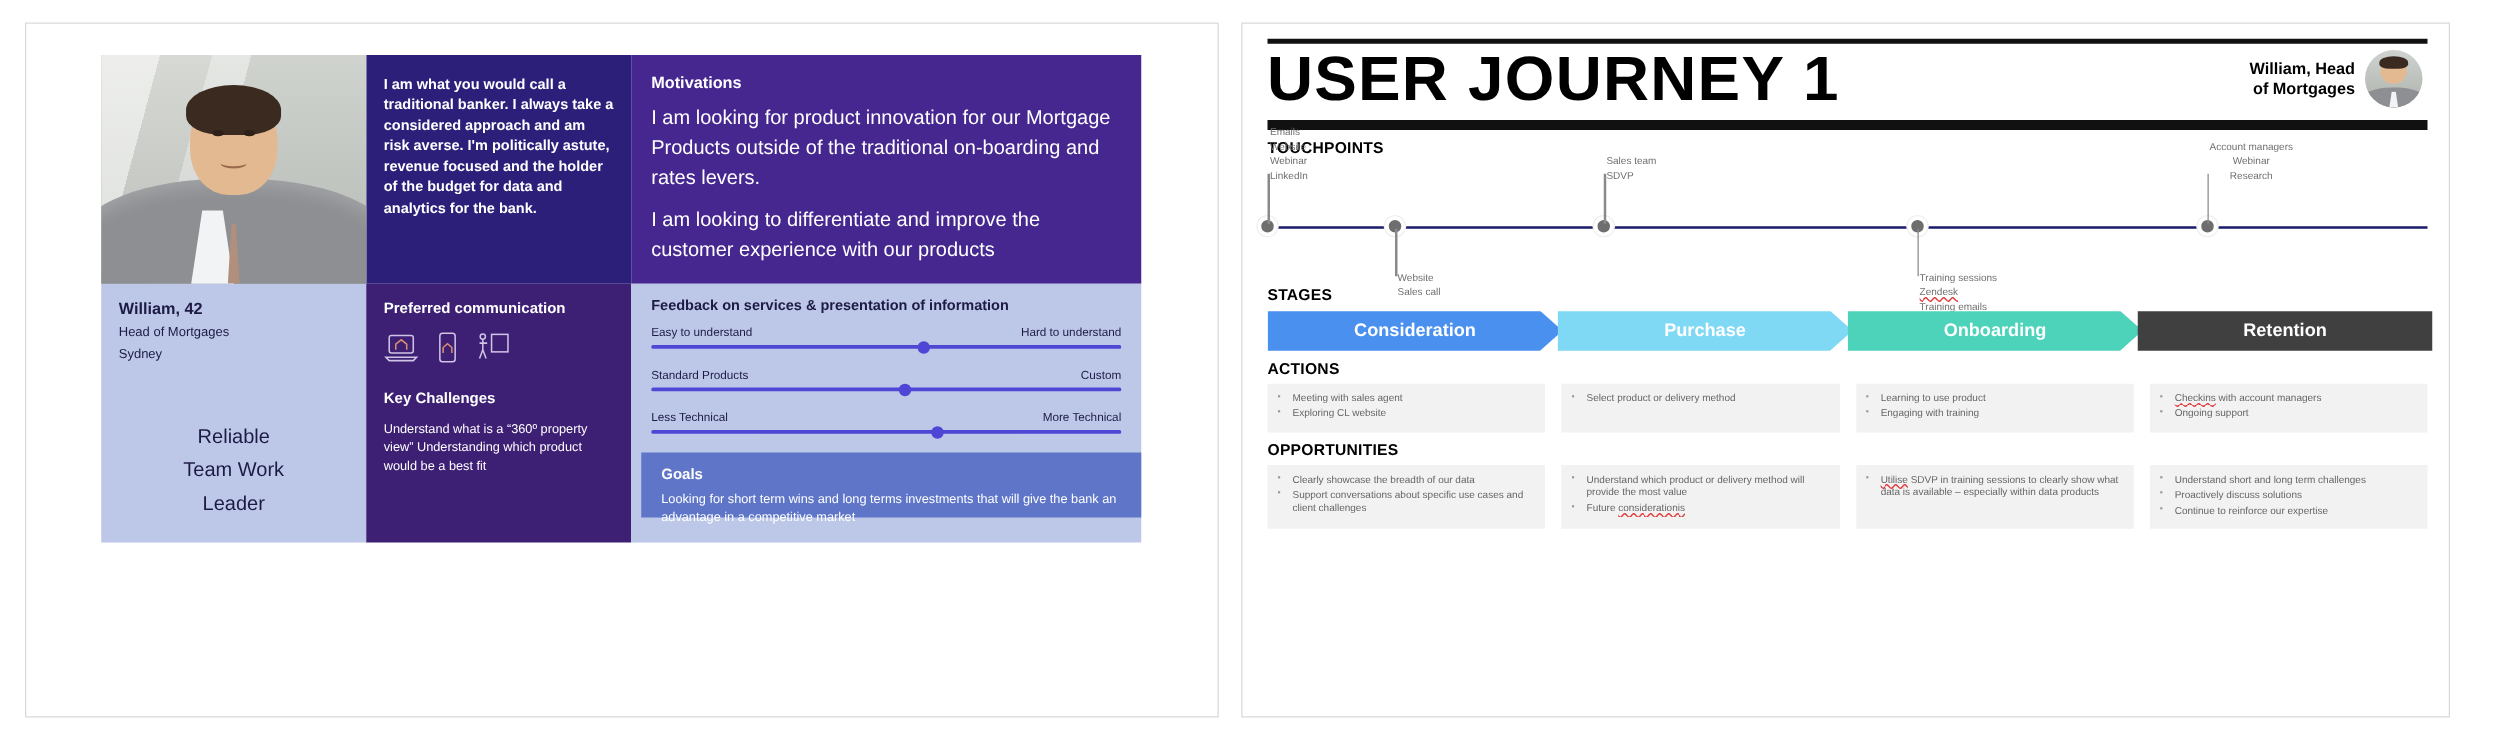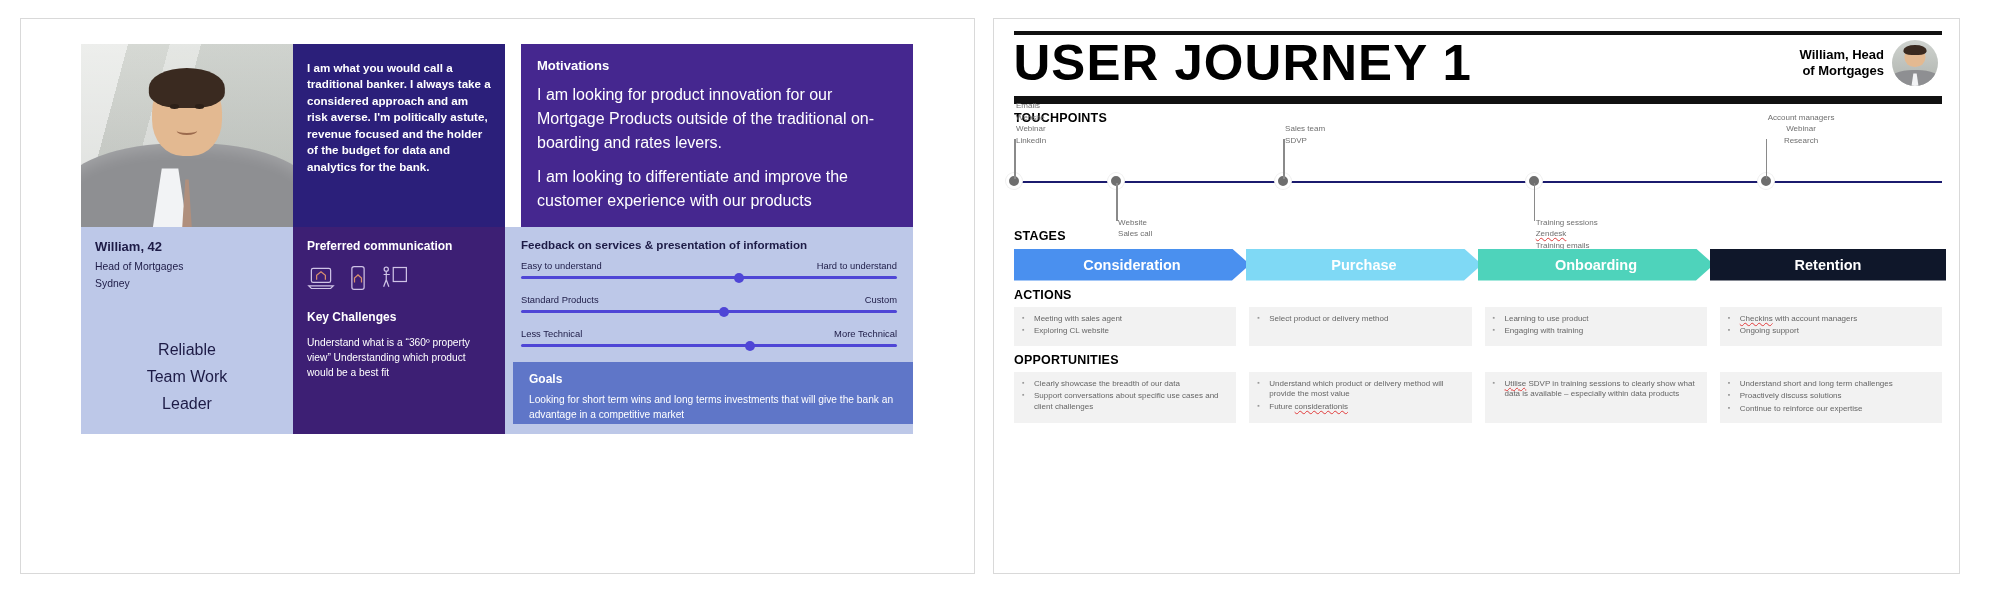--- a/index.html
+++ b/index.html
@@ -77,21 +77,20 @@
     background: #2b1f7a;
     color: #fff;
     padding: 16px 14px 10px 14px;
     font-size: 11.6px; line-height: 1.42; font-weight: 600;
   }
   .motiv-cell {
     grid-column: 3; grid-row: 1;
     background: #45278f;
     color: #fff;
     padding: 14px 16px;
-    margin-left: 16px;
   }
   .motiv-cell h3 { font-size: 13px; font-weight: 700; margin-bottom: 10px; }
   .motiv-cell p { font-size: 16px; line-height: 1.5; margin-bottom: 10px; }
 
   .name-cell {
     grid-column: 1; grid-row: 2;
     background: #bdc8e8; color: #1d1b46;
     padding: 12px 14px;
     display: flex; flex-direction: column;
   }
@@ -117,21 +116,21 @@
     display: flex; flex-direction: column;
   }
   .feedback-cell h3 { font-size: 11.6px; font-weight: 700; margin-bottom: 9px; }
   .slider-row { margin-bottom: 15px; }
   .slider-labels { display: flex; justify-content: space-between; font-size: 9.4px; margin-bottom: 5px; }
   .track { position: relative; height: 3px; background: #4f46d6; border-radius: 2px; }
   .knob { position: absolute; top: 50%; width: 10px; height: 10px; border-radius: 50%; background: #4f46d6; transform: translate(-50%,-50%); }
 
   .goals-strip {
     position: absolute; left: 492px; top: 343px;
-    width: 400px; height: 62px;
+    width: 400px; height: 52px;
     background: #5f76c8; color: #fff; padding: 10px 16px;
   }
   .goals-strip h3 { font-size: 12px; font-weight: 700; margin-bottom: 7px; }
   .goals-strip p { font-size: 10.2px; line-height: 1.45; }
 
   
   .j-inner { position: absolute; left: 20px; top: 12px; width: 928px; height: 530px; }
   .j-rule-top { height: 4px; background: #111; }
   .j-rule-bottom { height: 8px; background: #111; margin-top: 2px; }
   .j-header { display: flex; align-items: center; justify-content: space-between; padding: 2px 4px 4px 4px; }
@@ -358,21 +357,21 @@
       <div class="stages-bar" id="stages-host">
           <div class="chev first" style="background: rgb(74, 144, 239);">
             <span>Consideration</span>
           </div>
           <div class="chev" style="background: rgb(127, 217, 245);">
             <span>Purchase</span>
           </div>
           <div class="chev" style="background: rgb(78, 211, 187);">
             <span>Onboarding</span>
           </div>
-          <div class="chev last" style="background: #0f172a;">
+          <div class="chev last" style="background: #404040;">
             <span>Retention</span>
           </div>
         </div>
 
       <div class="sec-label mt">ACTIONS</div>
       <div class="col-grid" id="actions-host">
           <div class="cell-box">
             <ul>
               <li>Meeting with sales agent</li>
               <li>Exploring CL website</li>

